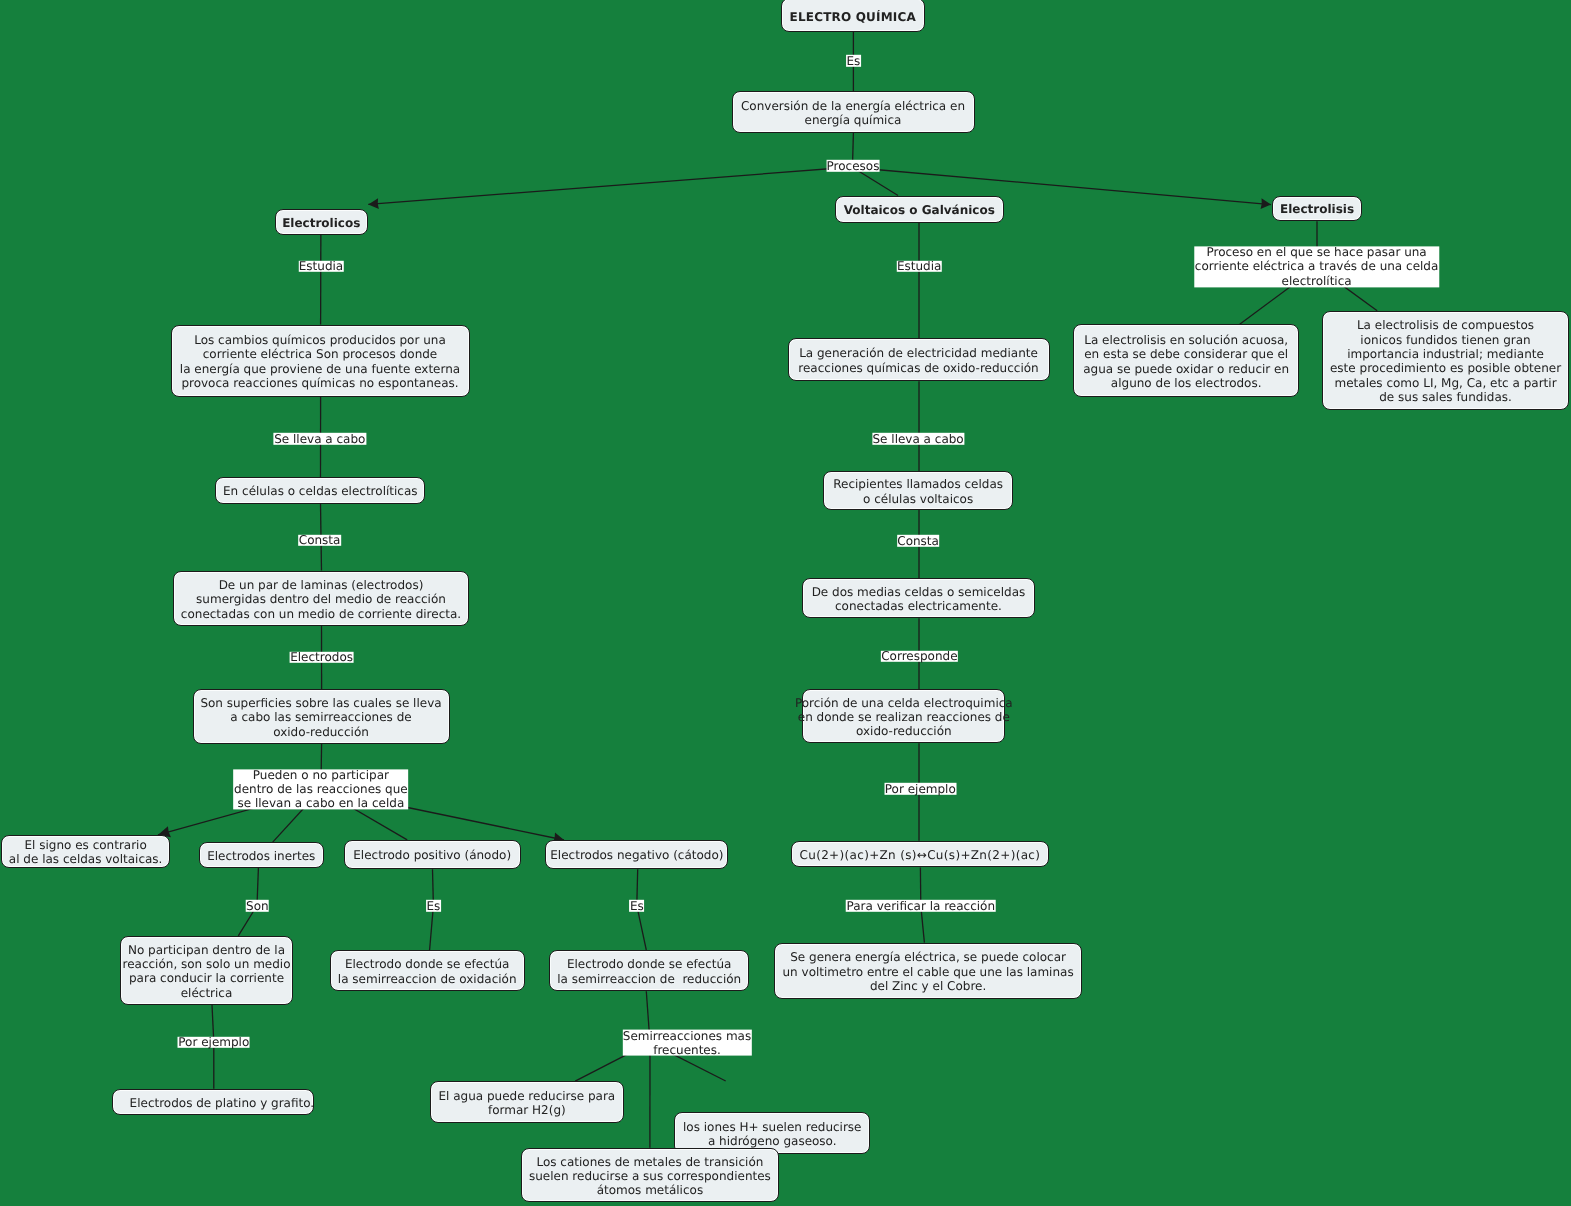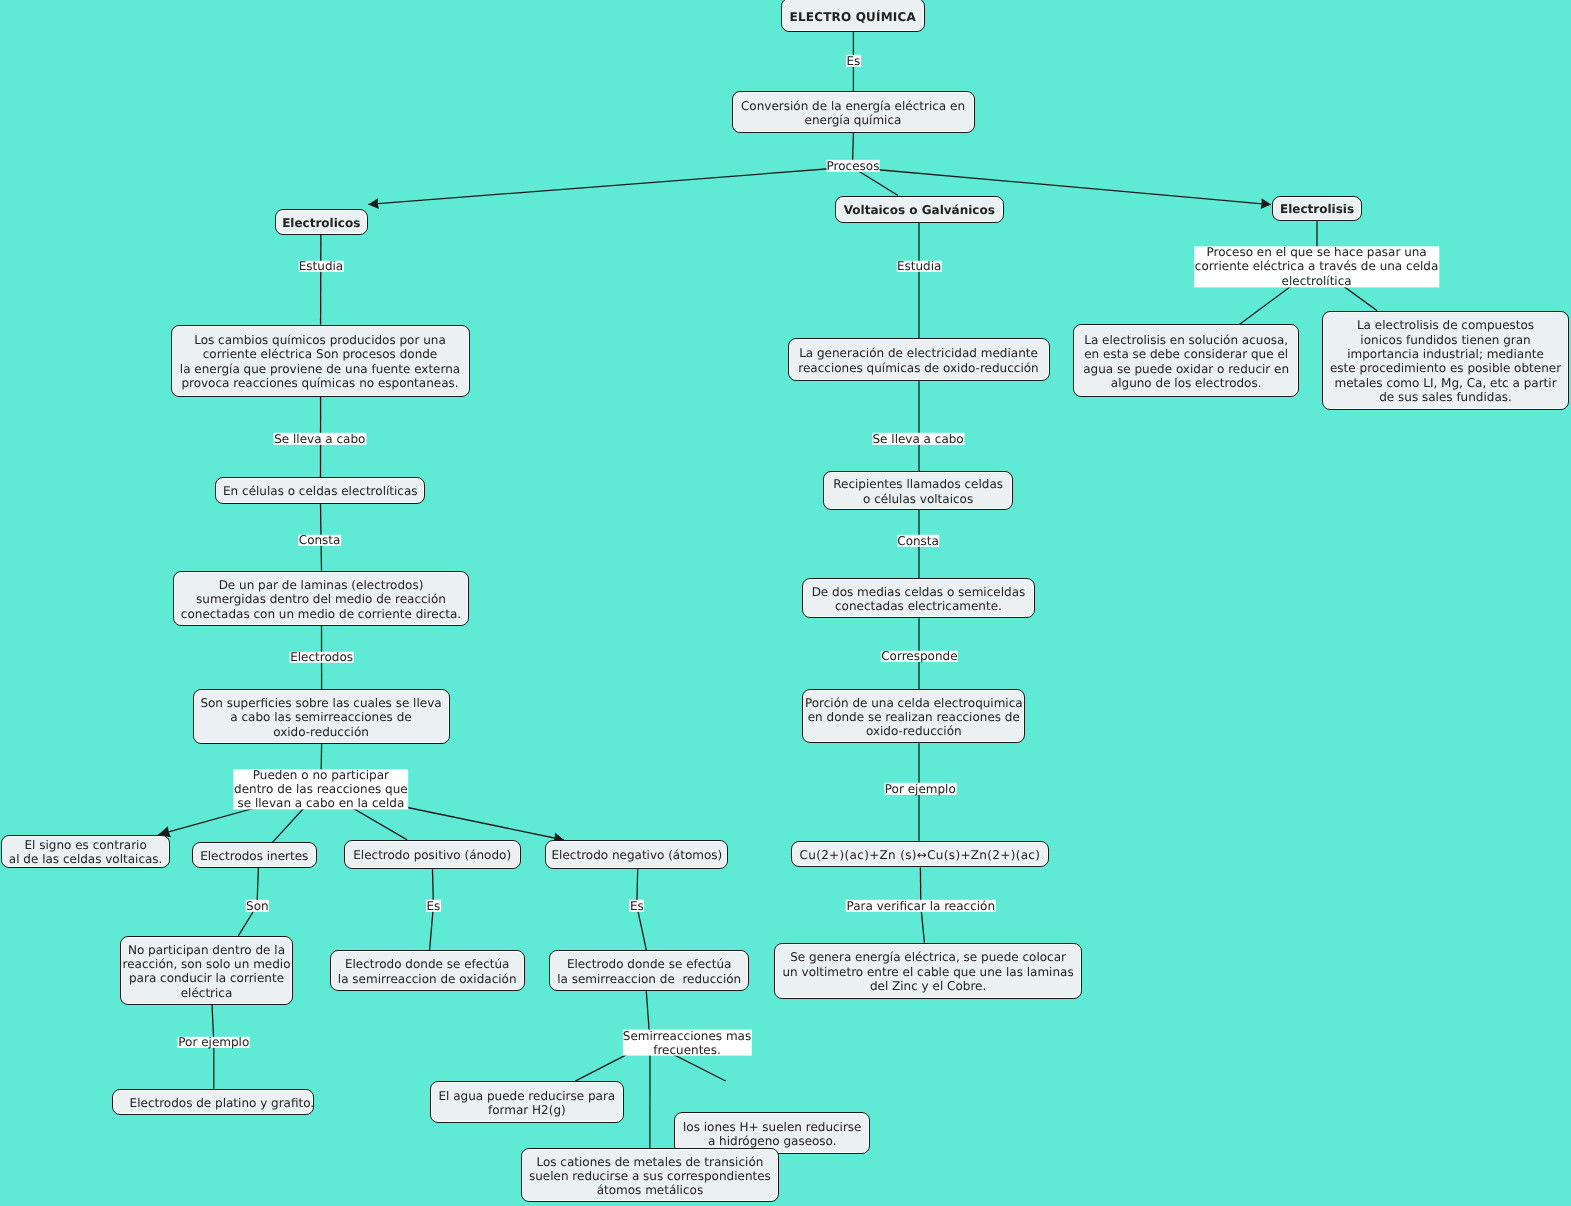--- a/index.html
+++ b/index.html
@@ -1,20 +1,20 @@
 <!DOCTYPE html>
 <html><head>
 <meta charset="utf-8">
 <title>ELECTRO QUÍMICA — mapa conceptual</title>
 <style>
   html,body{margin:0;padding:0;background:#ffffff;}
   body{width:1571px;height:1206px;overflow:hidden;
        font-family:"DejaVu Sans","Liberation Sans",sans-serif;
        -webkit-font-smoothing:antialiased;text-rendering:geometricPrecision;}
-  #map{position:relative;width:1571px;height:1206px;overflow:hidden;background:#5eead4;}
+  #map{position:relative;width:1571px;height:1206px;overflow:hidden;background:#15803d;}
   #links{position:absolute;left:0;top:0;}
   .link-line{fill:none;stroke:#1b1b1b;stroke-width:1.3;}
   .link-arrow{fill:#1b1b1b;stroke:none;}
   .node{position:absolute;box-sizing:border-box;background:#ebf0f2;border:1.6px solid #1b1b1b;
         box-shadow:inset 0 0 0 0.9px #fbfdfd;
         border-radius:8px;display:flex;align-items:center;justify-content:center;
         text-align:center;color:#222222;font-size:12px;line-height:14.4px;white-space:pre;z-index:5;}
   .node > span{display:block;position:relative;top:1.1px;}
   .node.bold{font-weight:bold;}
   .lbl{position:absolute;color:#222222;font-size:12px;line-height:14.4px;text-align:center;
@@ -92,28 +92,28 @@
     </div>
     <div class="node" style="left:173px;top:570.5px;width:296px;height:55.6px;">
       <span style="">De un par de laminas (electrodos)<br>sumergidas dentro del medio de reacción<br>conectadas con un medio de corriente directa.</span>
     </div>
     <div class="node" style="left:192.5px;top:689px;width:257px;height:55px;">
       <span style="">Son superficies sobre las cuales se lleva<br>a cabo las semirreacciones de<br>oxido-reducción</span>
     </div>
     <div class="node" style="left:1.1px;top:834.9px;width:169.1px;height:33px;">
       <span style="">El signo es contrario<br>al de las celdas voltaicas.</span>
     </div>
-    <div class="node" style="left:192px;top:842.1px;width:124.5px;height:25.8px;">
+    <div class="node" style="left:199px;top:842.1px;width:124.5px;height:25.8px;">
       <span style="">Electrodos inertes</span>
     </div>
     <div class="node" style="left:343.7px;top:839.9px;width:177px;height:29.4px;">
       <span style="">Electrodo positivo (ánodo)</span>
     </div>
     <div class="node" style="left:545.4px;top:839.9px;width:183px;height:29.4px;">
-      <span style="">Electrodo negativo (átomos)</span>
+      <span style="">Electrodos negativo (cátodo)</span>
     </div>
     <div class="node" style="left:120px;top:935.8px;width:173px;height:69px;">
       <span style="">No participan dentro de la<br>reacción, son solo un medio<br>para conducir la corriente<br>eléctrica</span>
     </div>
     <div class="node" style="left:111.9px;top:1088.7px;width:202px;height:26.3px;padding-left:18px;">
       <span style="">Electrodos de platino y grafito.</span>
     </div>
     <div class="node" style="left:329.5px;top:950.0px;width:195.4px;height:41.3px;">
       <span style="">Electrodo donde se efectúa<br>la semirreaccion de oxidación</span>
     </div>
@@ -131,21 +131,21 @@
     </div>
     <div class="node" style="left:787.5px;top:338.4px;width:262px;height:42.8px;">
       <span style="">La generación de electricidad mediante<br>reacciones químicas de oxido-reducción</span>
     </div>
     <div class="node" style="left:823.2px;top:471.2px;width:189.9px;height:38.6px;">
       <span style="">Recipientes llamados celdas<br>o células voltaicos</span>
     </div>
     <div class="node" style="left:801.7px;top:578.4px;width:233.5px;height:39.6px;">
       <span style="">De dos medias celdas o semiceldas<br>conectadas electricamente.</span>
     </div>
-    <div class="node" style="left:802.3px;top:688.9px;width:223px;height:54.4px;">
+    <div class="node" style="left:802.3px;top:688.9px;width:203px;height:54.4px;">
       <span style="">Porción de una celda electroquimica<br>en donde se realizan reacciones de<br>oxido-reducción</span>
     </div>
     <div class="node" style="left:791px;top:840.7px;width:257.8px;height:26.8px;">
       <span style="letter-spacing:0.33px;">Cu(2+)(ac)+Zn (s)↔Cu(s)+Zn(2+)(ac)</span>
     </div>
     <div class="node" style="left:774.3px;top:942.7px;width:307.6px;height:56.3px;">
       <span style="">Se genera energía eléctrica, se puede colocar<br>un voltimetro entre el cable que une las laminas<br>del Zinc y el Cobre.</span>
     </div>
     <div class="node" style="left:1073.2px;top:324.1px;width:226px;height:72.9px;">
       <span style="">La electrolisis en solución acuosa,<br>en esta se debe considerar que el<br>agua se puede oxidar o reducir en<br>alguno de los electrodos.</span>

